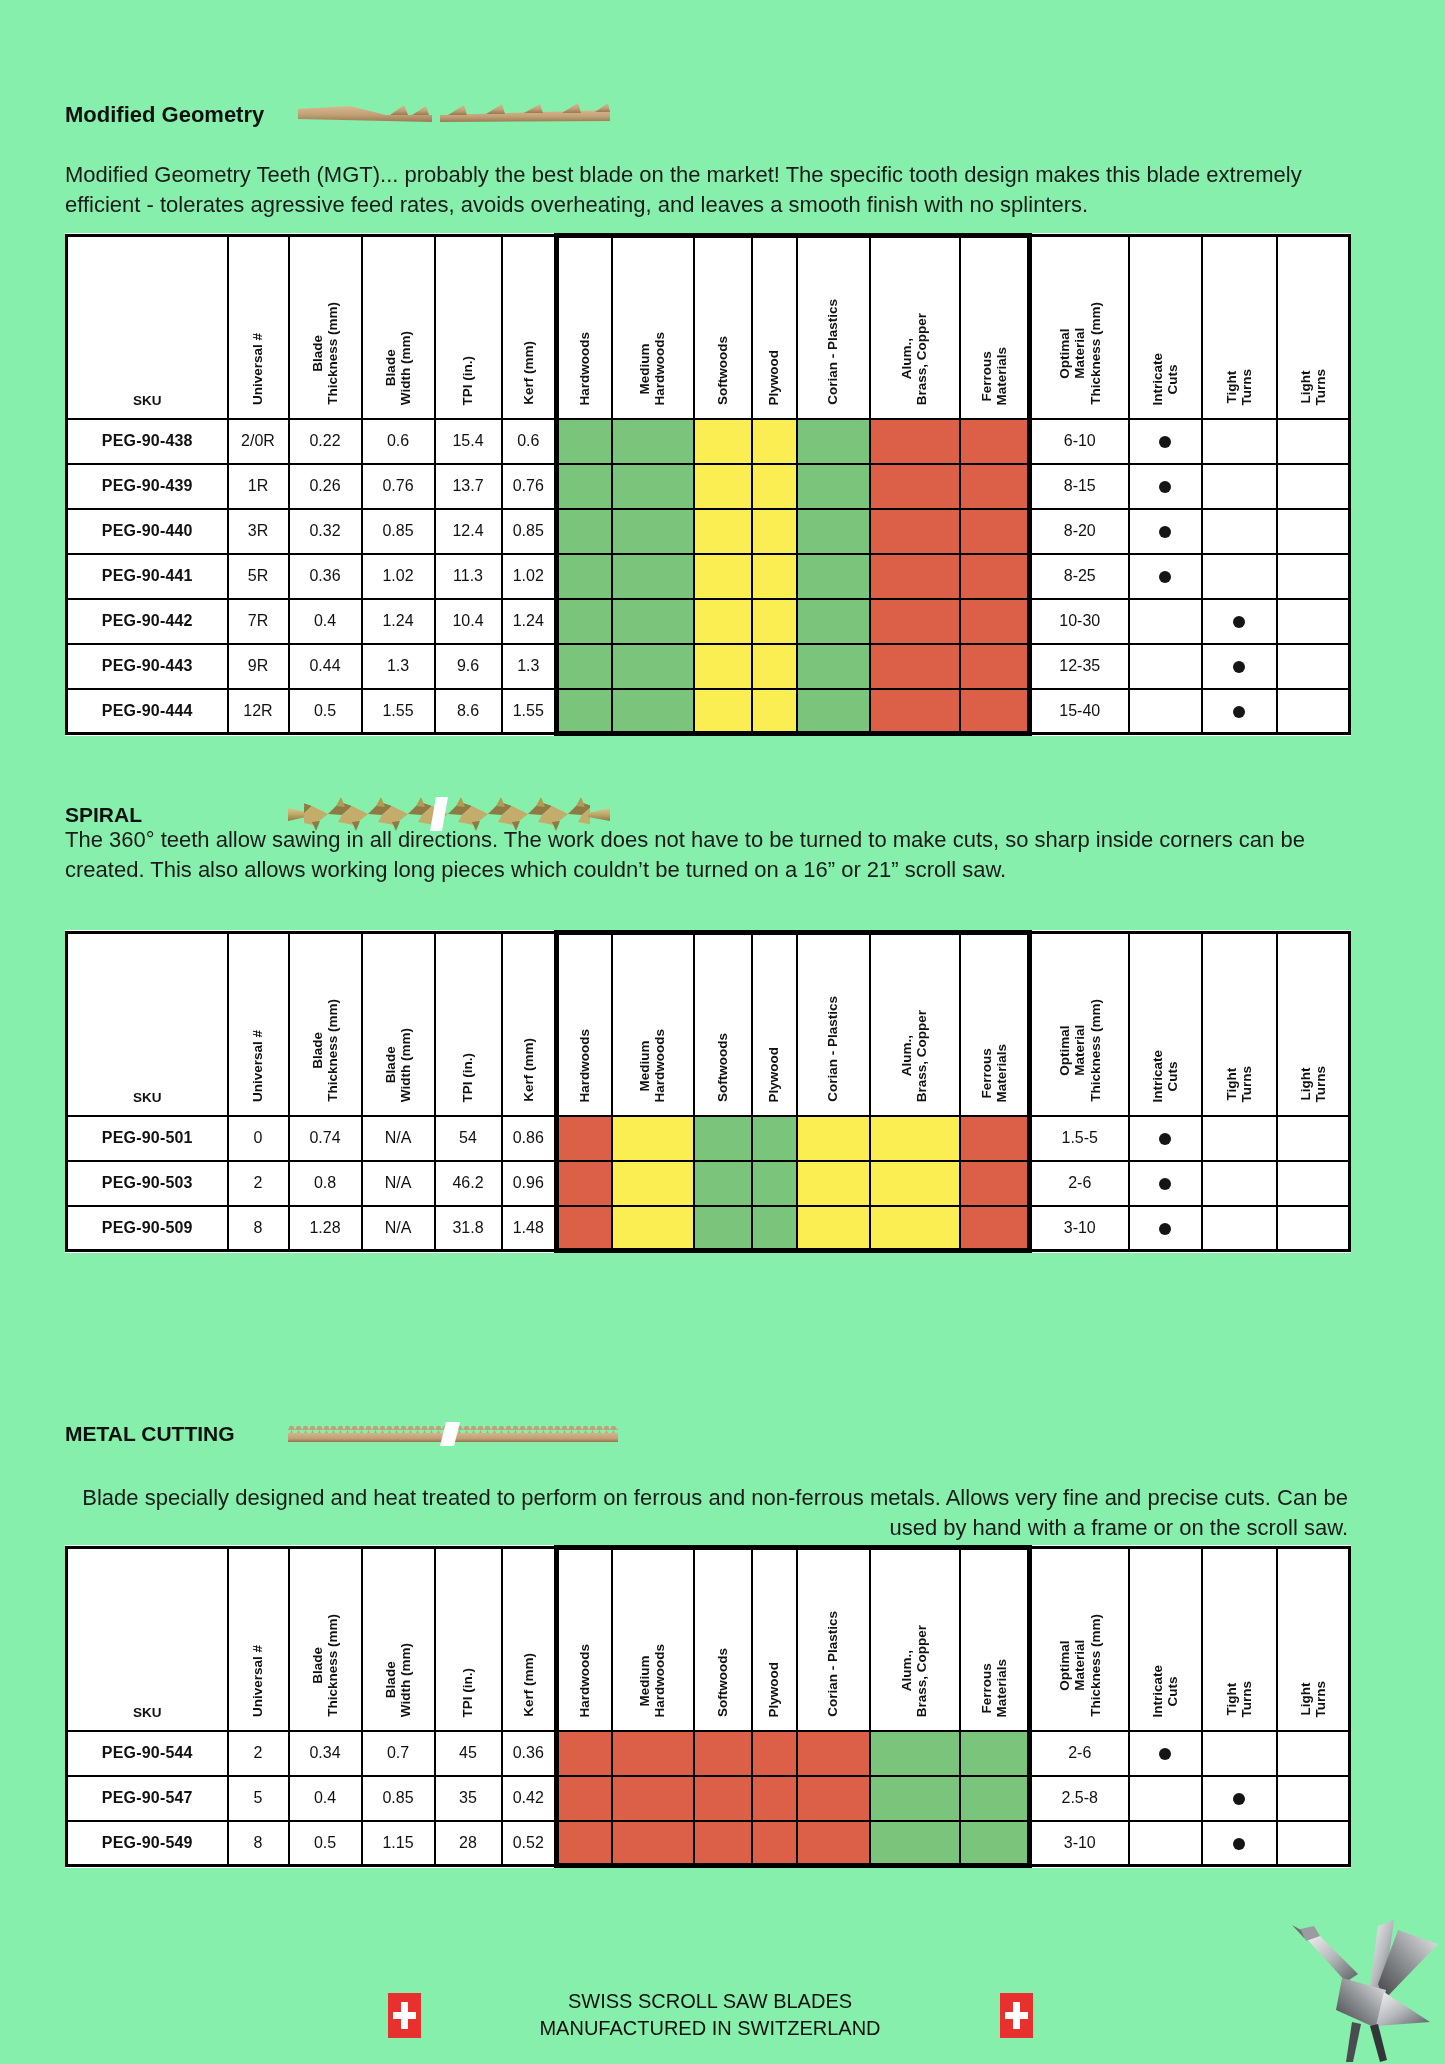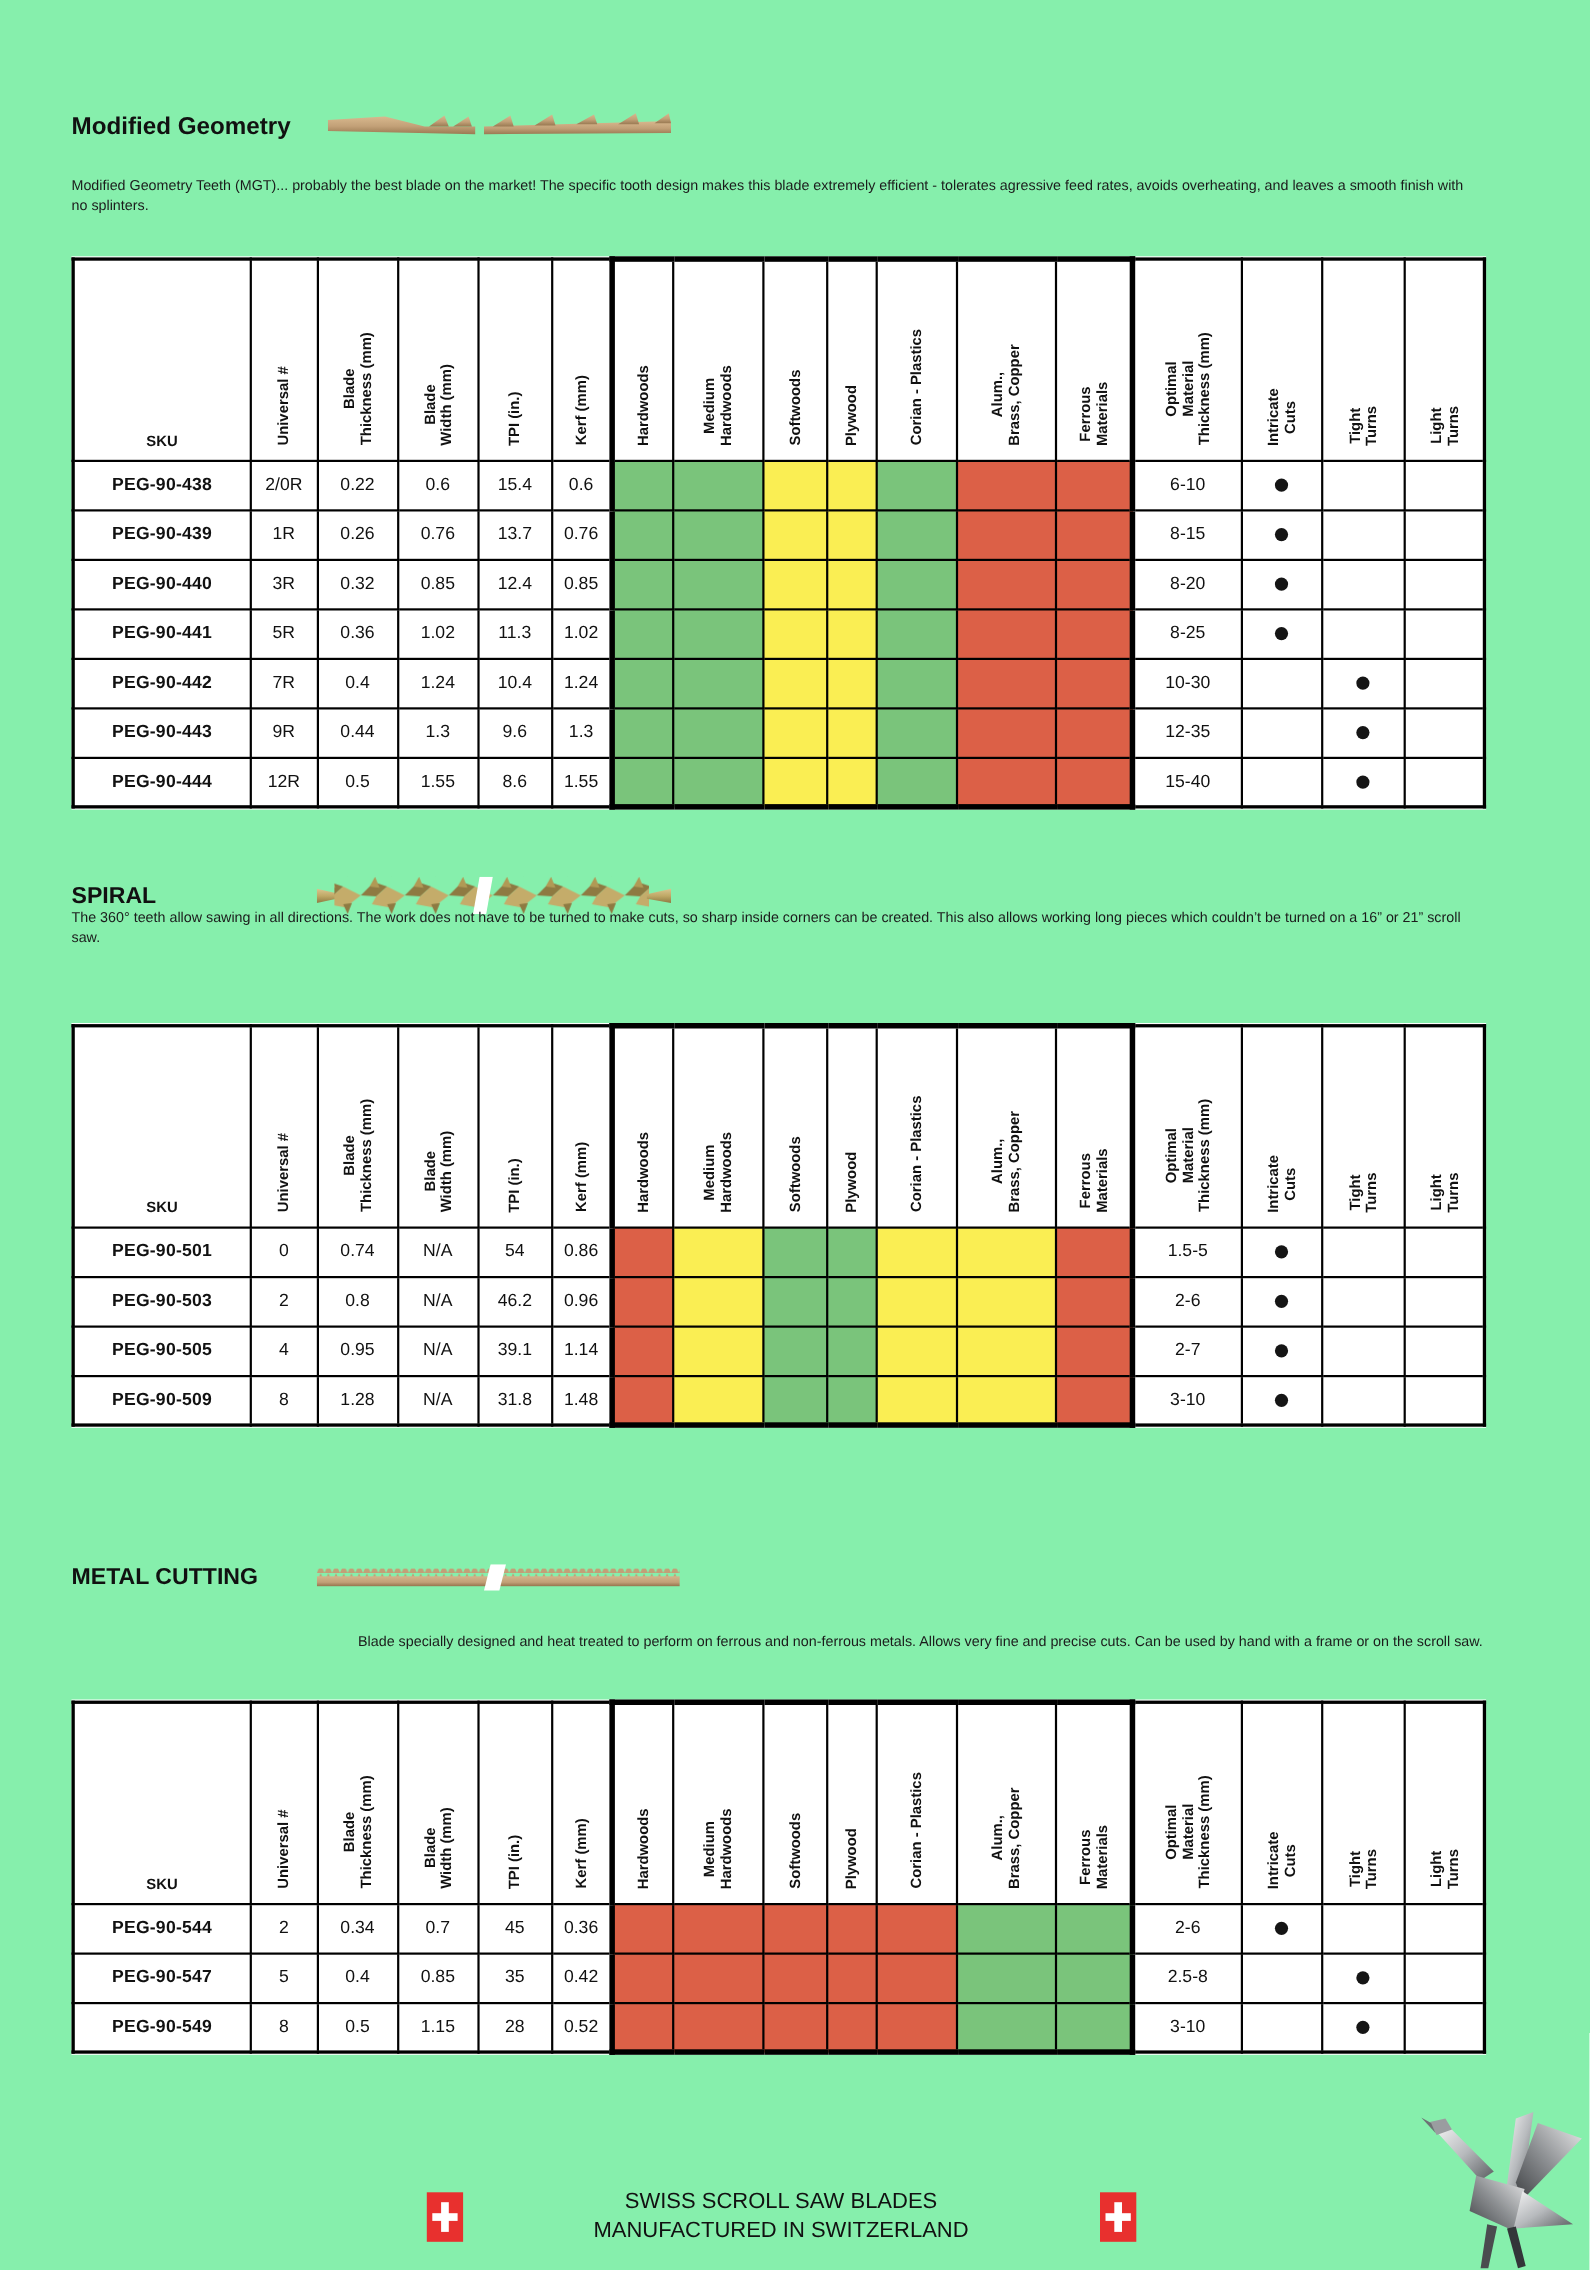--- a/index.html
+++ b/index.html
@@ -1,20 +1,20 @@
 <!DOCTYPE html>
 <html><head>
 <meta charset="utf-8">
 <style>
   html,body{margin:0;padding:0;background:#ffffff;}
   body{font-family:"Liberation Sans", sans-serif;}
   .page{position:relative;width:1445px;height:2064px;background:#86efac;overflow:hidden;}
 
   .section-title{position:absolute;left:65px;margin:0;font-size:21px;font-weight:bold;color:#111;}
-  .para{position:absolute;left:65px;width:1283px;font-size:13px;line-height:1.36;color:#1b1b1b;}
+  .para{position:absolute;left:65px;width:1283px;font-size:22px;line-height:1.36;color:#1b1b1b;}
   .blade{position:absolute;}
 
   .tablewrap{position:absolute;left:65px;}
   .spec{border-collapse:collapse;table-layout:fixed;background:#fff;border:3px solid #000;}
   .spec th,.spec td{border:2px solid #000;padding:0;}
   .spec thead tr{height:183px;}
   .spec tbody tr{height:45px;}
   .spec th{vertical-align:bottom;text-align:center;font-weight:bold;font-size:13.5px;line-height:1.13;color:#111;padding:4px 2px 9px 2px;}
   .th-sku{font-size:15px;}
   .vlabel{display:inline-block;writing-mode:vertical-rl;transform:rotate(180deg);white-space:pre;}
@@ -353,39 +353,20 @@
             <td class="mat" style="background: rgb(122, 196, 123);"></td>
             <td class="mat" style="background: rgb(250, 238, 83);"></td>
             <td class="mat" style="background: rgb(250, 238, 83);"></td>
             <td class="mat mat-end" style="background: rgb(220, 96, 71);"></td>
             <td>2-6</td>
             <td><span class="dot"></span></td>
             <td></td>
             <td></td>
           </tr>
           <tr>
-            <td class="sku-cell">PEG-90-505</td>
-            <td>4</td>
-            <td>0.95</td>
-            <td>N/A</td>
-            <td>39.1</td>
-            <td>1.14</td>
-            <td class="mat mat-start" style="background: rgb(220, 96, 71);"></td>
-            <td class="mat" style="background: rgb(250, 238, 83);"></td>
-            <td class="mat" style="background: rgb(122, 196, 123);"></td>
-            <td class="mat" style="background: rgb(122, 196, 123);"></td>
-            <td class="mat" style="background: rgb(250, 238, 83);"></td>
-            <td class="mat" style="background: rgb(250, 238, 83);"></td>
-            <td class="mat mat-end" style="background: rgb(220, 96, 71);"></td>
-            <td>2-7</td>
-            <td><span class="dot"></span></td>
-            <td></td>
-            <td></td>
-          </tr>
-          <tr>
             <td class="sku-cell">PEG-90-509</td>
             <td>8</td>
             <td>1.28</td>
             <td>N/A</td>
             <td>31.8</td>
             <td>1.48</td>
             <td class="mat mat-start mat-bottom" style="background: rgb(220, 96, 71);"></td>
             <td class="mat mat-bottom" style="background: rgb(250, 238, 83);"></td>
             <td class="mat mat-bottom" style="background: rgb(122, 196, 123);"></td>
             <td class="mat mat-bottom" style="background: rgb(122, 196, 123);"></td>

